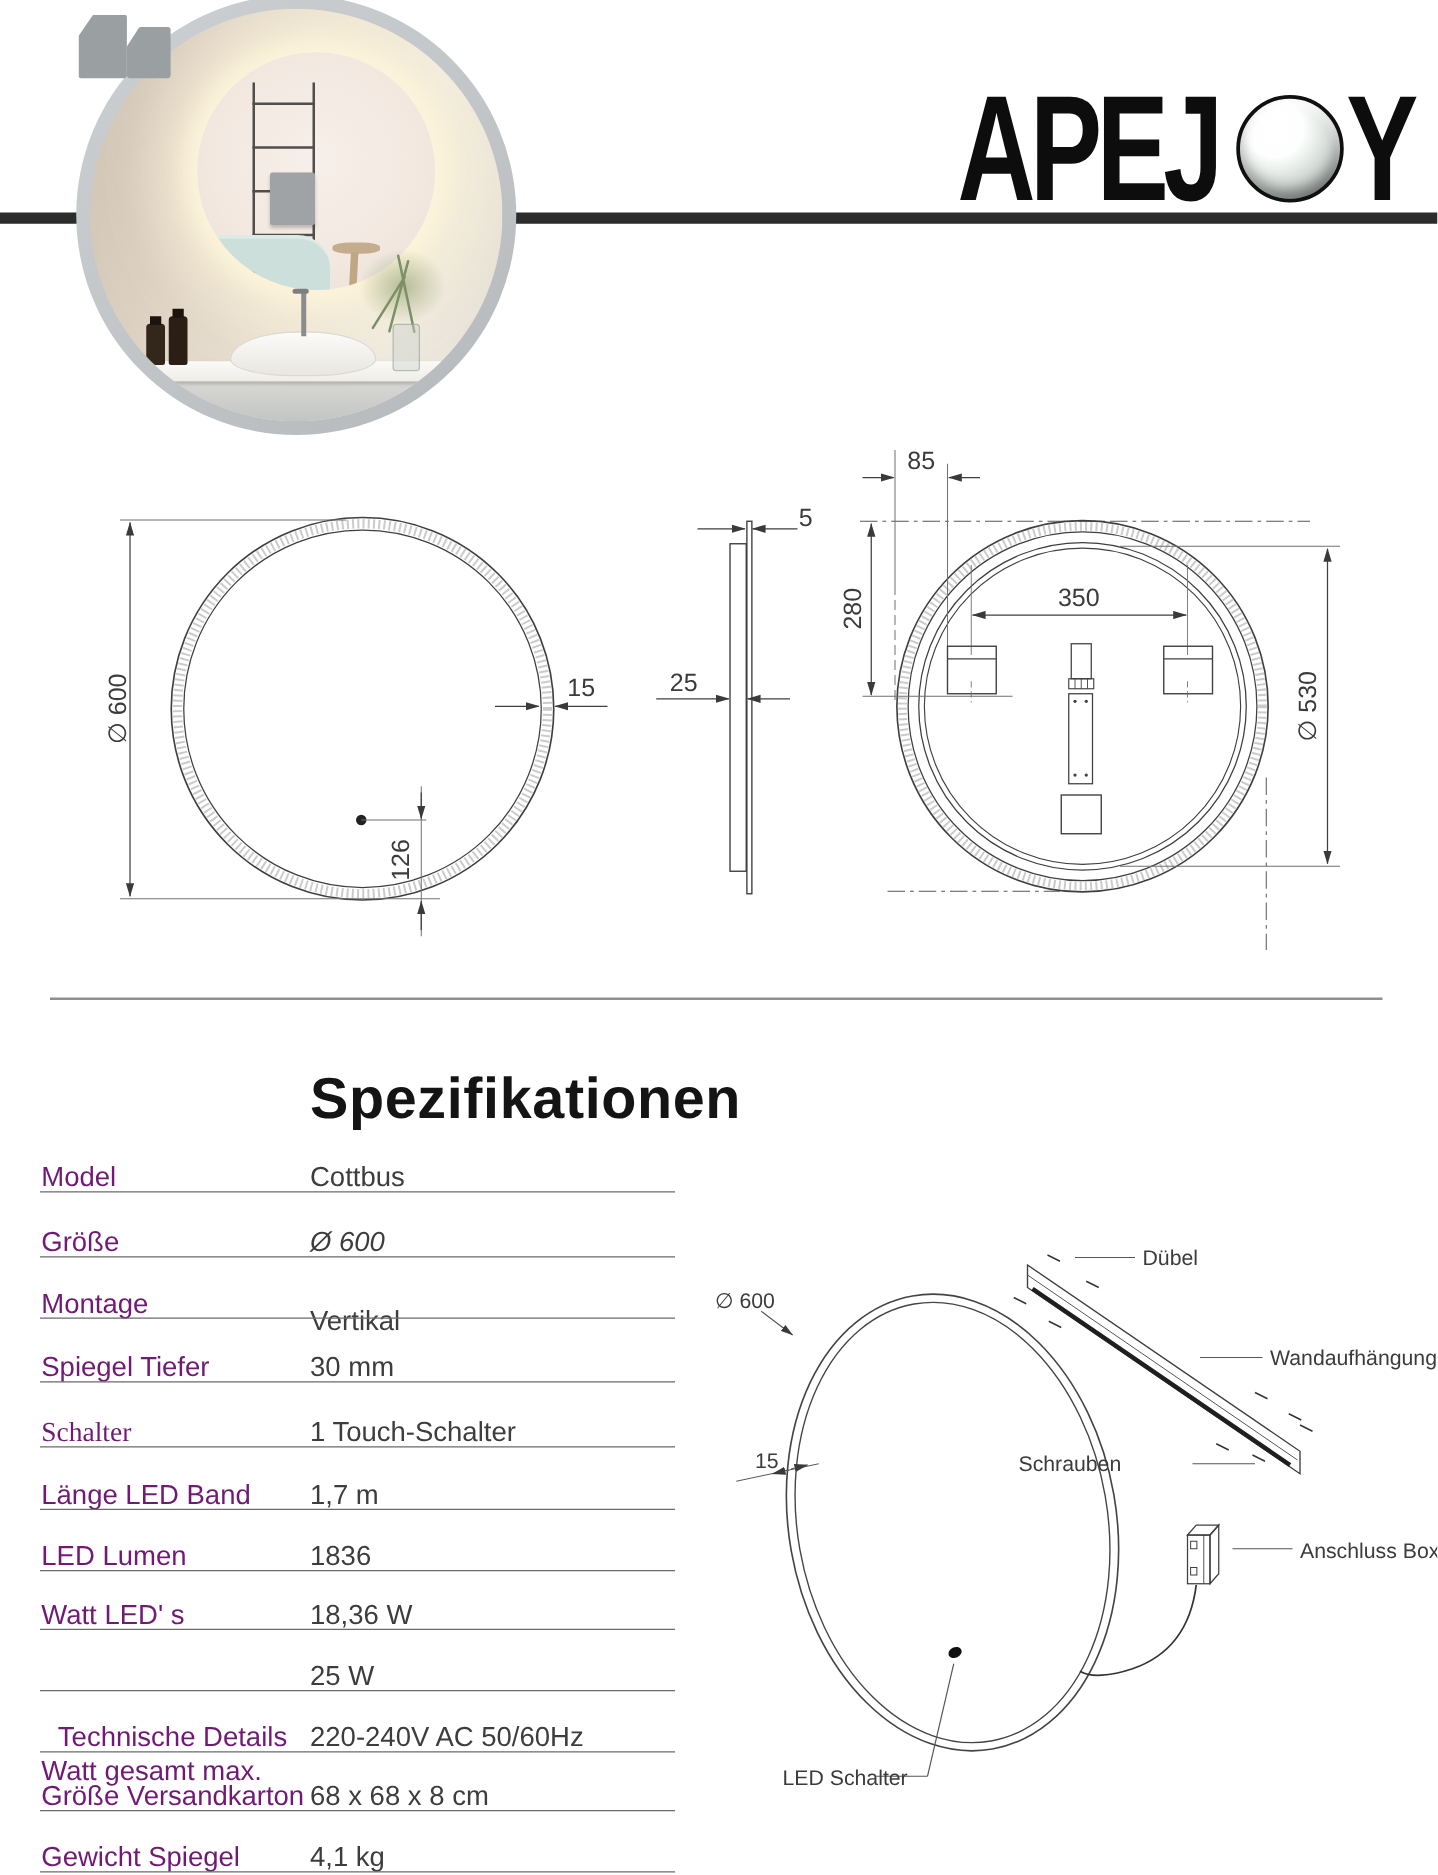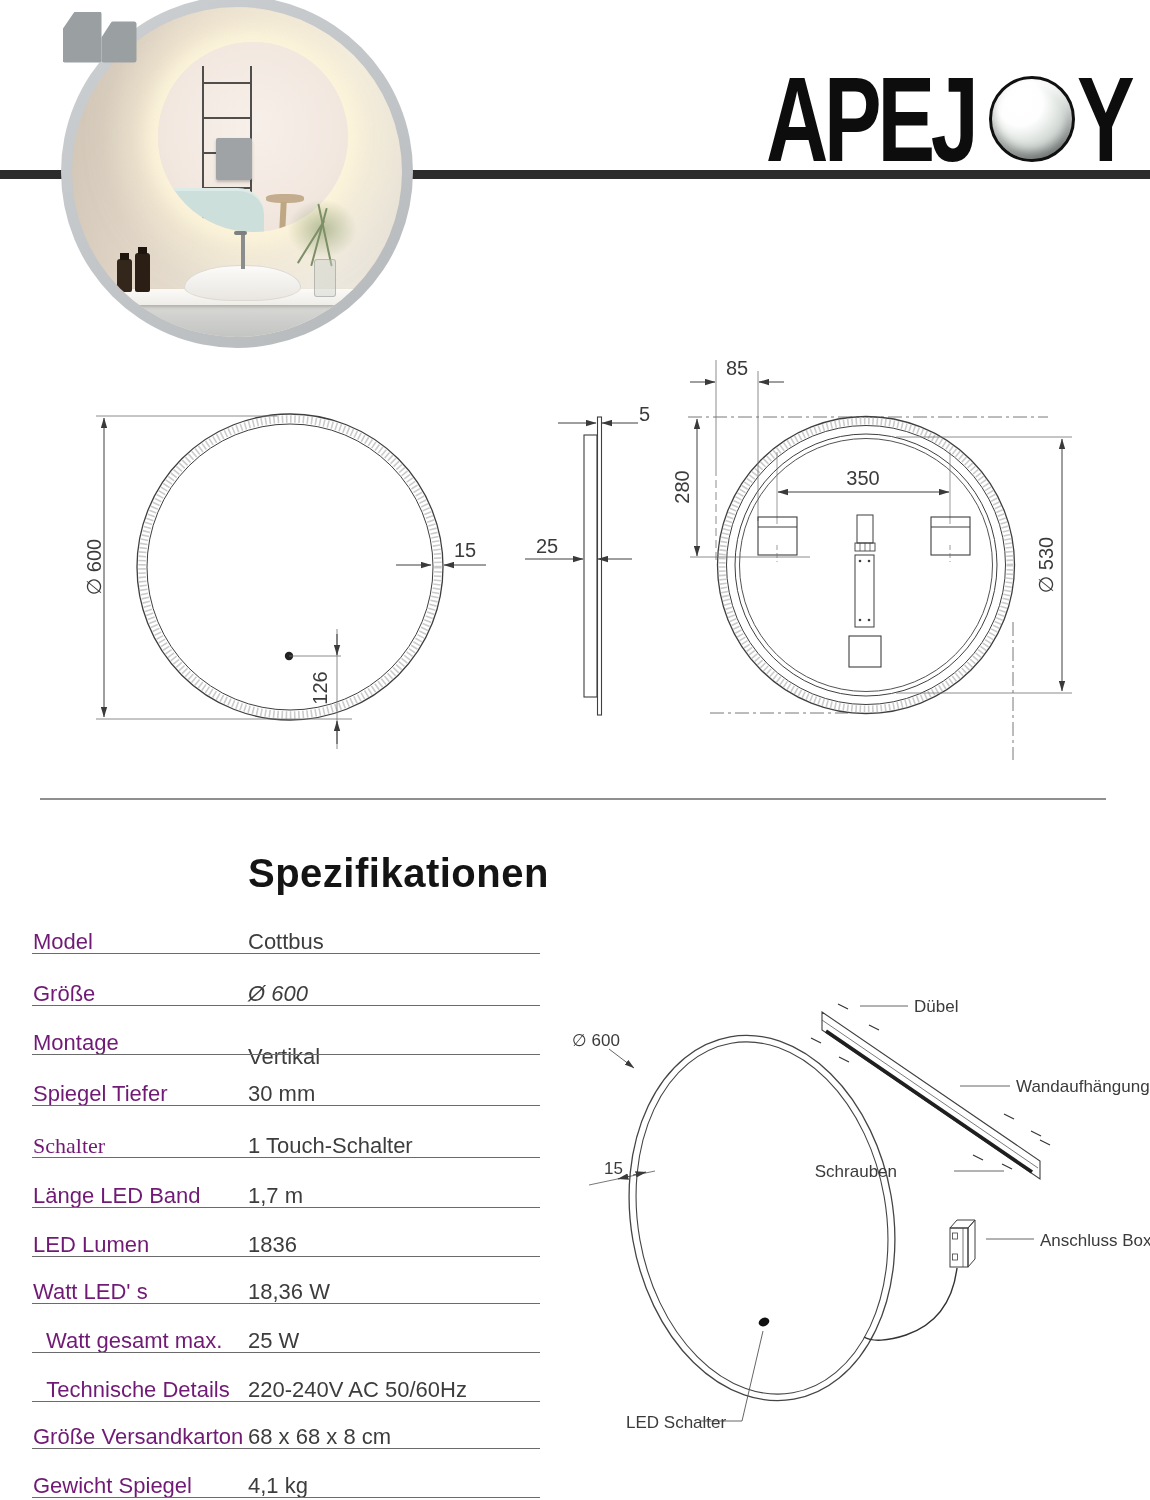--- a/index.html
+++ b/index.html
@@ -75,21 +75,21 @@
   }
 
   
   svg{display:block;}
   svg text{font-family:"Liberation Sans","DejaVu Sans",sans-serif;}
   .dim-text{font-size:20px;fill:#3b3b3b;}
   .lbl-text{font-size:17px;fill:#3b3b3b;}
 
   
   .divider{left:40px;top:798px;width:1066px;height:2px;background:#8f8f8f;}
-  .specs-title{left:248px;top:851px;font-size:40px;font-weight:bold;color:#141414;letter-spacing:.5px;}
+  .specs-title{left:248px;top:851px;font-size:46px;font-weight:bold;color:#141414;letter-spacing:.5px;}
   .spec-row{left:0;width:560px;height:0;}
   .spec-label{position:absolute;left:33px;width:210px;font-size:22px;color:#701a75;white-space:nowrap;}
   .spec-value{position:absolute;left:248px;width:300px;font-size:22px;color:#3d3d3d;white-space:nowrap;}
   .spec-rule{position:absolute;left:32px;width:508px;height:1px;background:#6b6b6b;}
 </style>
 </head>
 <body>
 
 <div class="abs top-bar"></div>
 
@@ -260,21 +260,21 @@
       <div class="spec-label" style="top: 1232px;">LED Lumen</div>
       <div class="spec-value" style="top: 1232px;">1836</div>
       <div class="spec-rule" style="top: 1256px;"></div>
     </div>
     <div class="abs spec-row" style="top: 0px;">
       <div class="spec-label" style="top: 1279px;">Watt LED' s</div>
       <div class="spec-value" style="top: 1279px;">18,36 W</div>
       <div class="spec-rule" style="top: 1303px;"></div>
     </div>
     <div class="abs spec-row" style="top: 0px;">
-      <div class="spec-label" style="top: 1328px; margin-left: 13px;">Watt gesamt max.</div>
+      <div class="spec-label" style="top: 1404px;">Watt gesamt max.</div>
       <div class="spec-value" style="top: 1328px;">25 W</div>
       <div class="spec-rule" style="top: 1352px;"></div>
     </div>
     <div class="abs spec-row" style="top: 0px;">
       <div class="spec-label" style="top: 1377px; text-align: center;">Technische Details</div>
       <div class="spec-value" style="top: 1377px;">220-240V AC 50/60Hz</div>
       <div class="spec-rule" style="top: 1401px;"></div>
     </div>
     <div class="abs spec-row" style="top: 0px;">
       <div class="spec-label" style="top: 1424px;">Größe Versandkarton</div>

